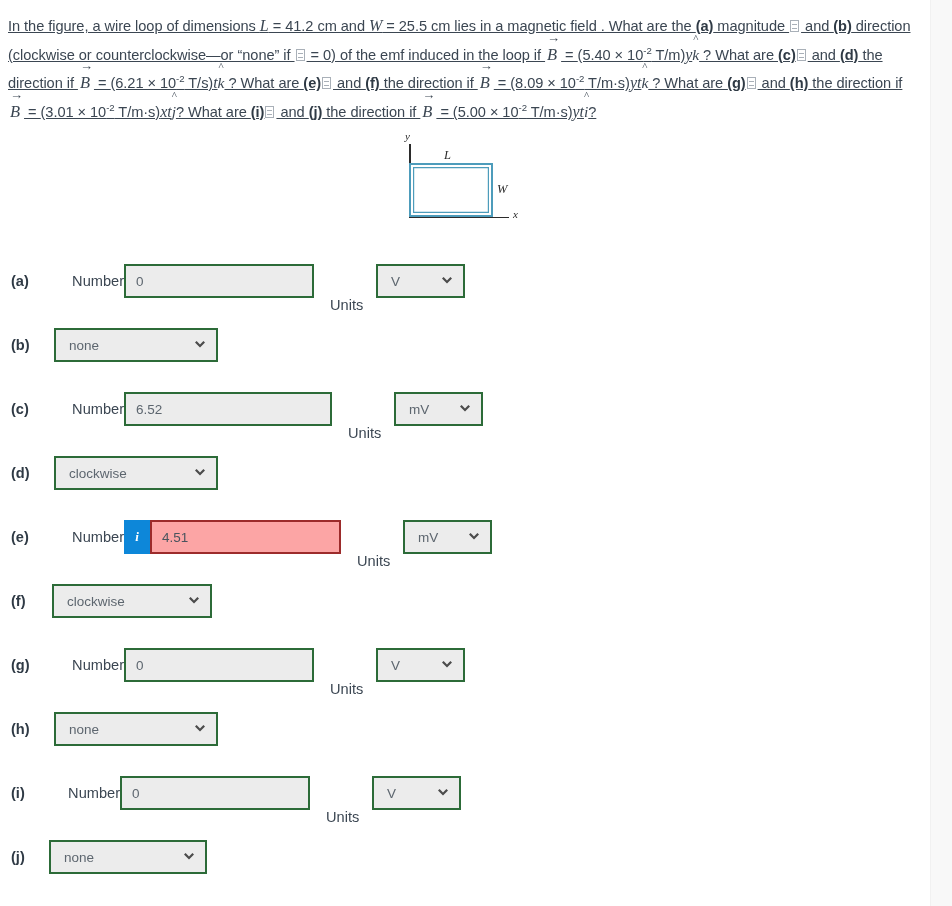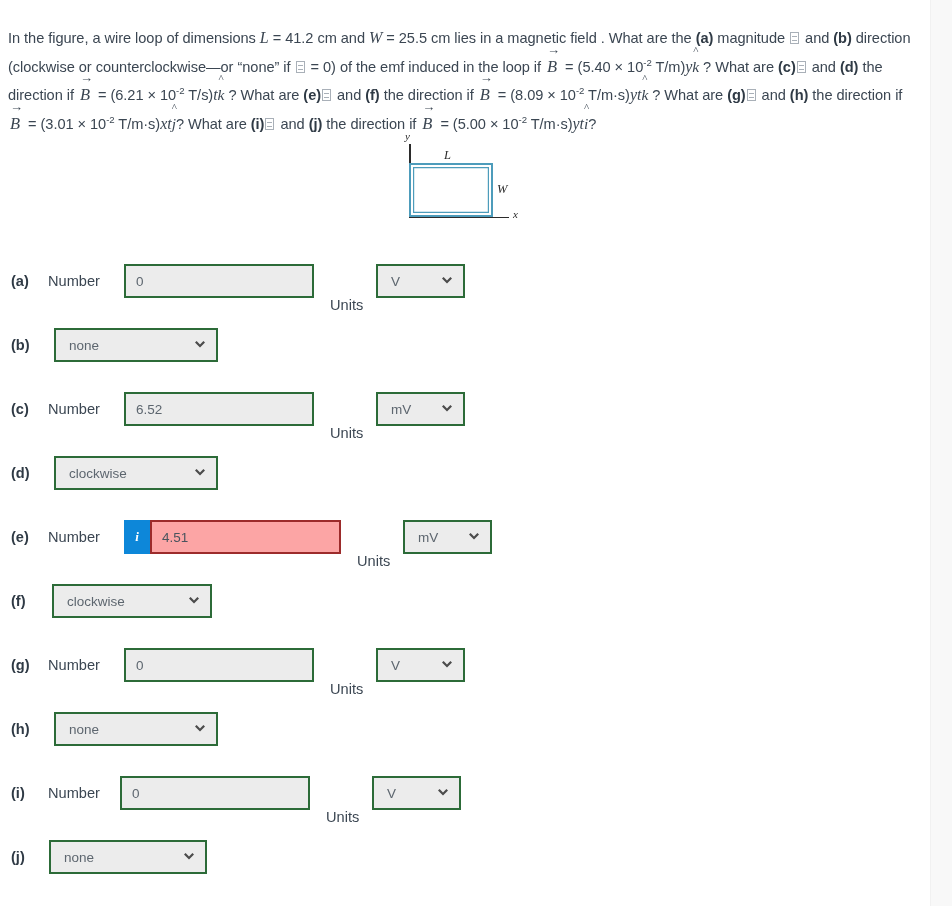--- a/index.html
+++ b/index.html
@@ -27,26 +27,27 @@
     top: 0; right: 0;
     width: 22px; height: 100%;
     background: #f8f8f8;
     border-left: 1px solid #f1f1f1;
   }
 
   
   #question {
     position: absolute;
     left: 8px;
-    top: 24px;
+    top: 12px;
     width: 910px;
     font-size: 14.6px;
     line-height: 28.6px;
     color: #3b4652;
     letter-spacing: -0.05px;
+    text-decoration: underline;
   }
   #question b { font-weight: 700; color: #2f3a45; }
   .mi { font-family: "Liberation Serif", serif; font-style: italic; font-size: 16px; }
   sup { font-size: 9.6px; line-height: 0; vertical-align: 0.62em; }
   
   .vec {
     position: relative;
     display: inline-block;
     font-family: "Liberation Serif", serif;
     font-style: italic;
@@ -158,21 +159,21 @@
     text-align: left;
     padding-left: 11px;
     font-size: 14.6px;
     font-weight: 700;
     color: #2f3a45;
   }
   .lbl {
     font-size: 14.6px;
     color: #3b4652;
   }
-  .lbl-number { width: 78px; padding-left: 2px; }
+  .lbl-number { width: 78px; padding-left: 2px; text-align: right; }
   .lbl-units  { width: 62px; text-align: left; padding-left: 16px; margin-top: 48px; }
 
   .txtbox {
     height: 34px;
     border: 2px solid #2c6b38;
     background: #ececec;
     font-family: "Liberation Sans", sans-serif;
     font-size: 13.5px;
     color: #5d666f;
     padding: 0 10px;
@@ -264,21 +265,21 @@
             <path d="M2 4.4 L7 9.6 L12 4.4 L10.4 3.1 L7 6.6 L3.6 3.1 Z" fill="#4c4c4c"></path>
           </svg>
         </span>
     </div>
   </div>
 
   <div class="row" style="top:392px">
     <span class="part-tag">(c)</span>
     <span class="lbl lbl-number">Number</span>
     <div class="inputwrap">
-      <div class="txtbox" style="width:190px">6.52</div>
+      <div class="txtbox" style="width:208px">6.52</div>
     </div>
     <span class="lbl lbl-units">Units</span>
     <div class="combo" style="width:89px">
       <span>mV</span>
       <span class="chev">
           <svg width="14" height="14" viewBox="0 0 14 14">
             <path d="M2 4.4 L7 9.6 L12 4.4 L10.4 3.1 L7 6.6 L3.6 3.1 Z" fill="#4c4c4c"></path>
           </svg>
         </span>
     </div>

